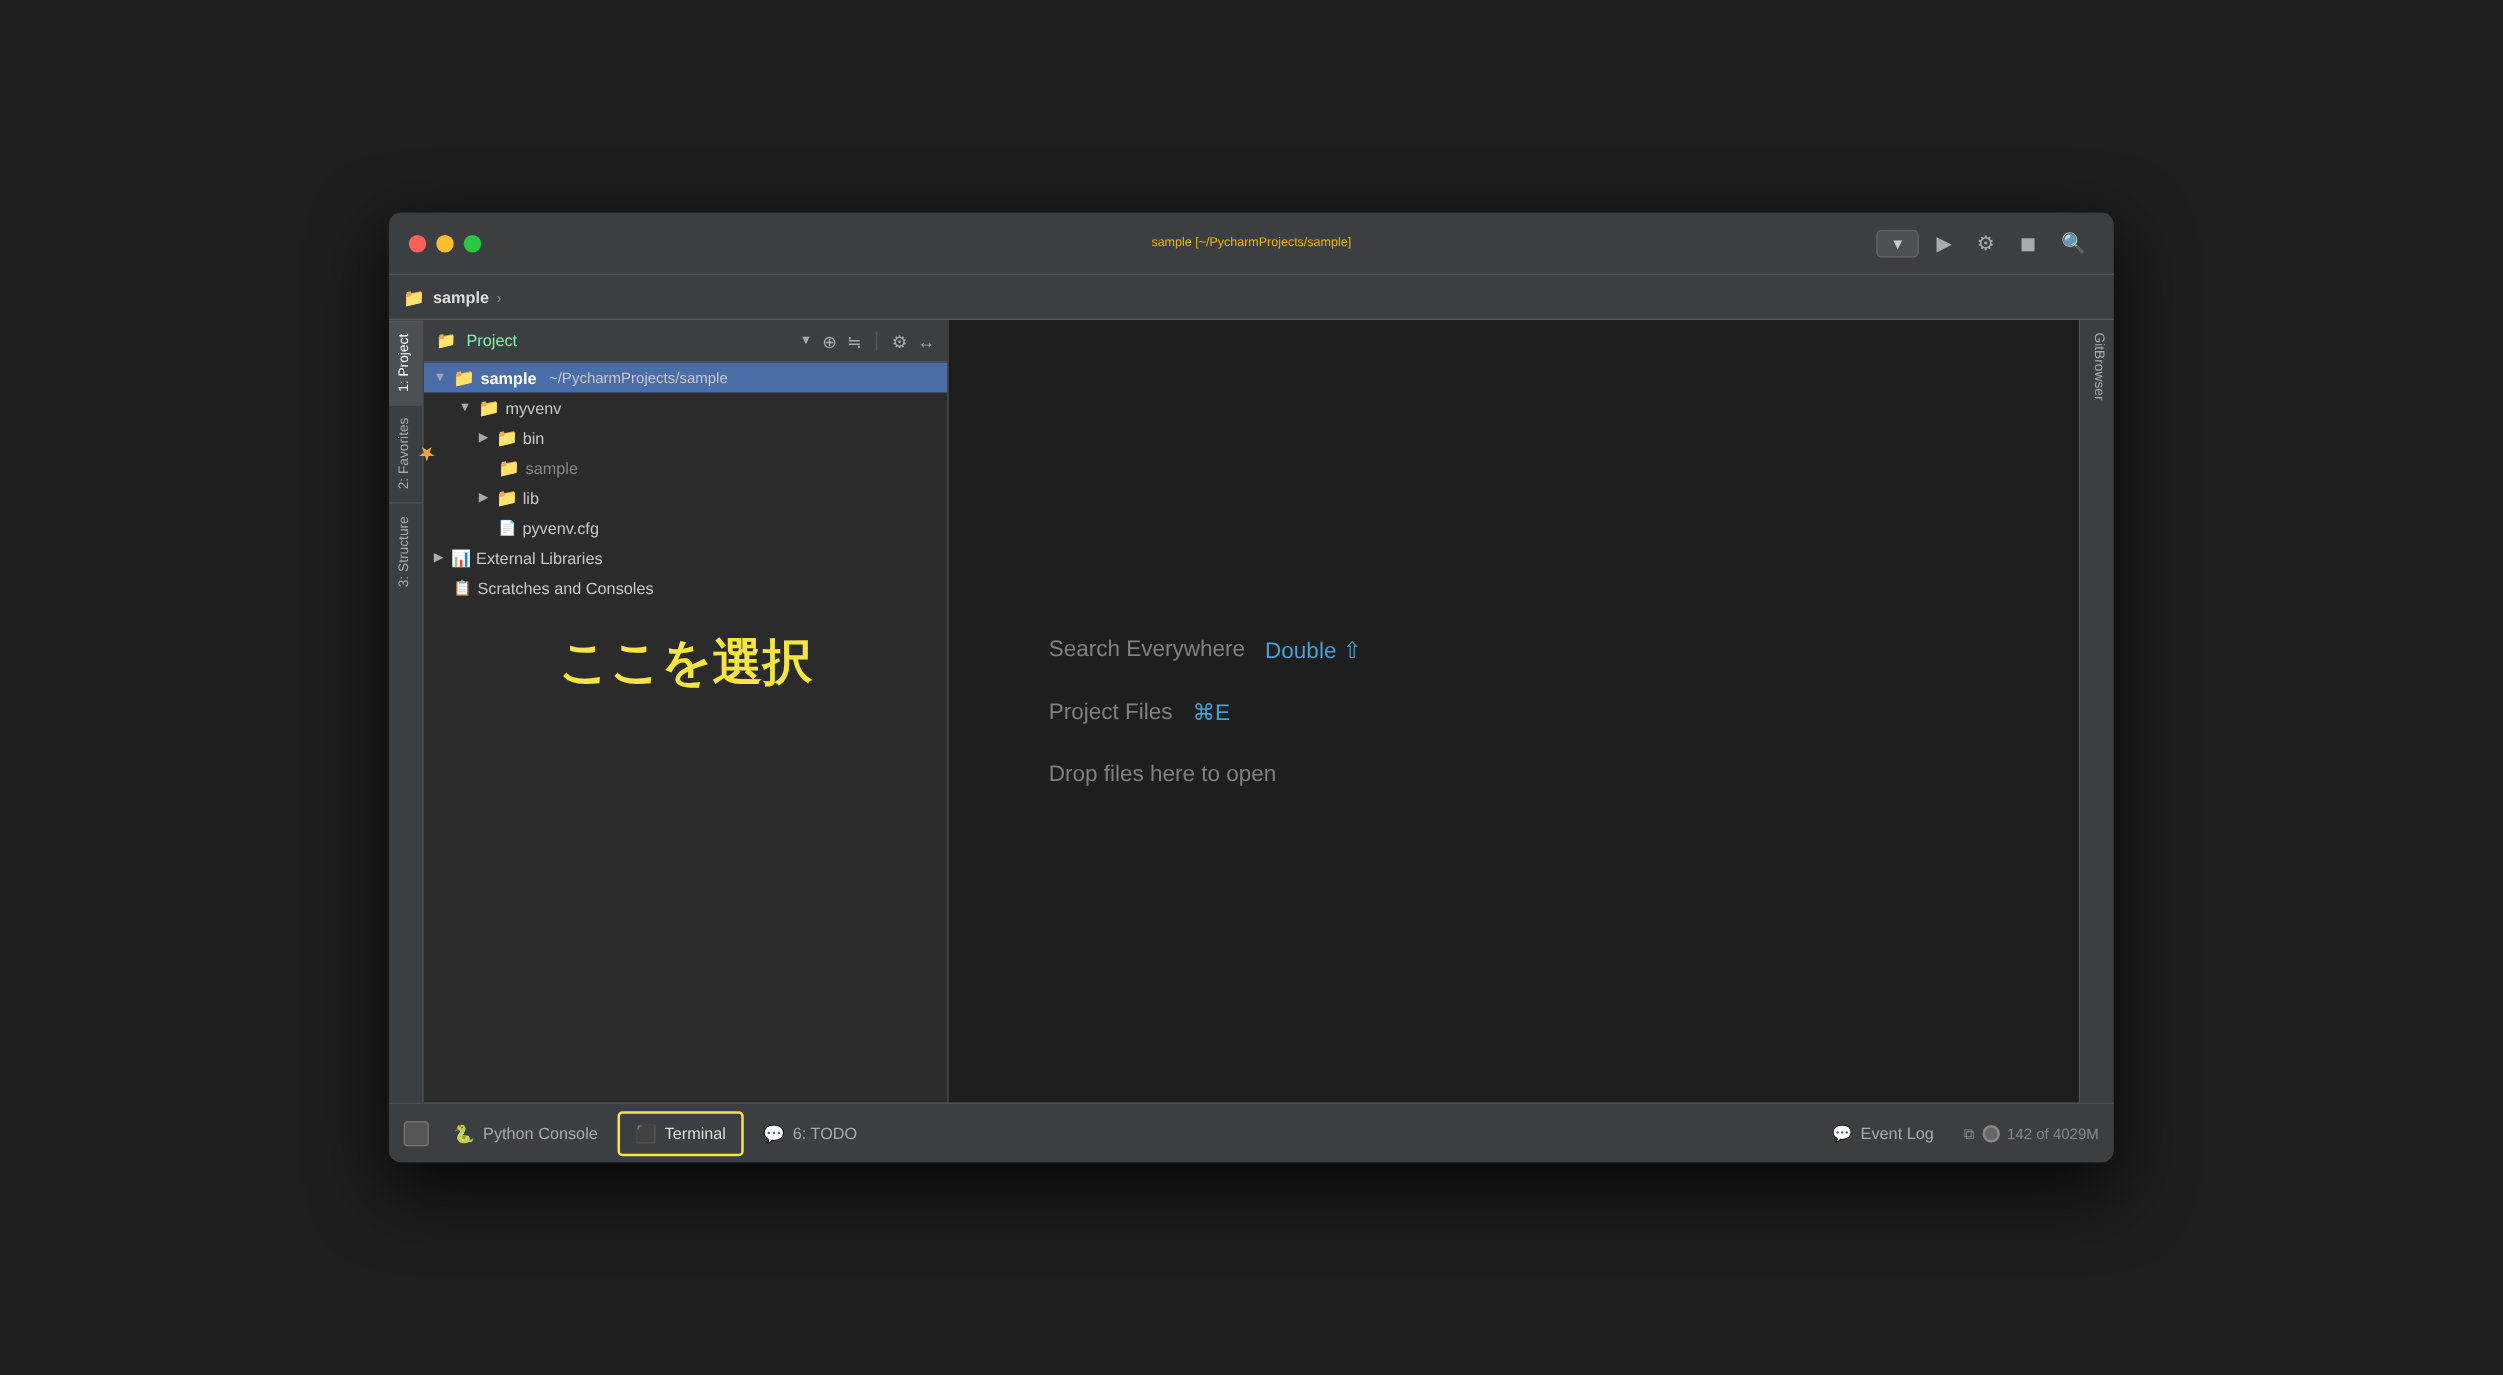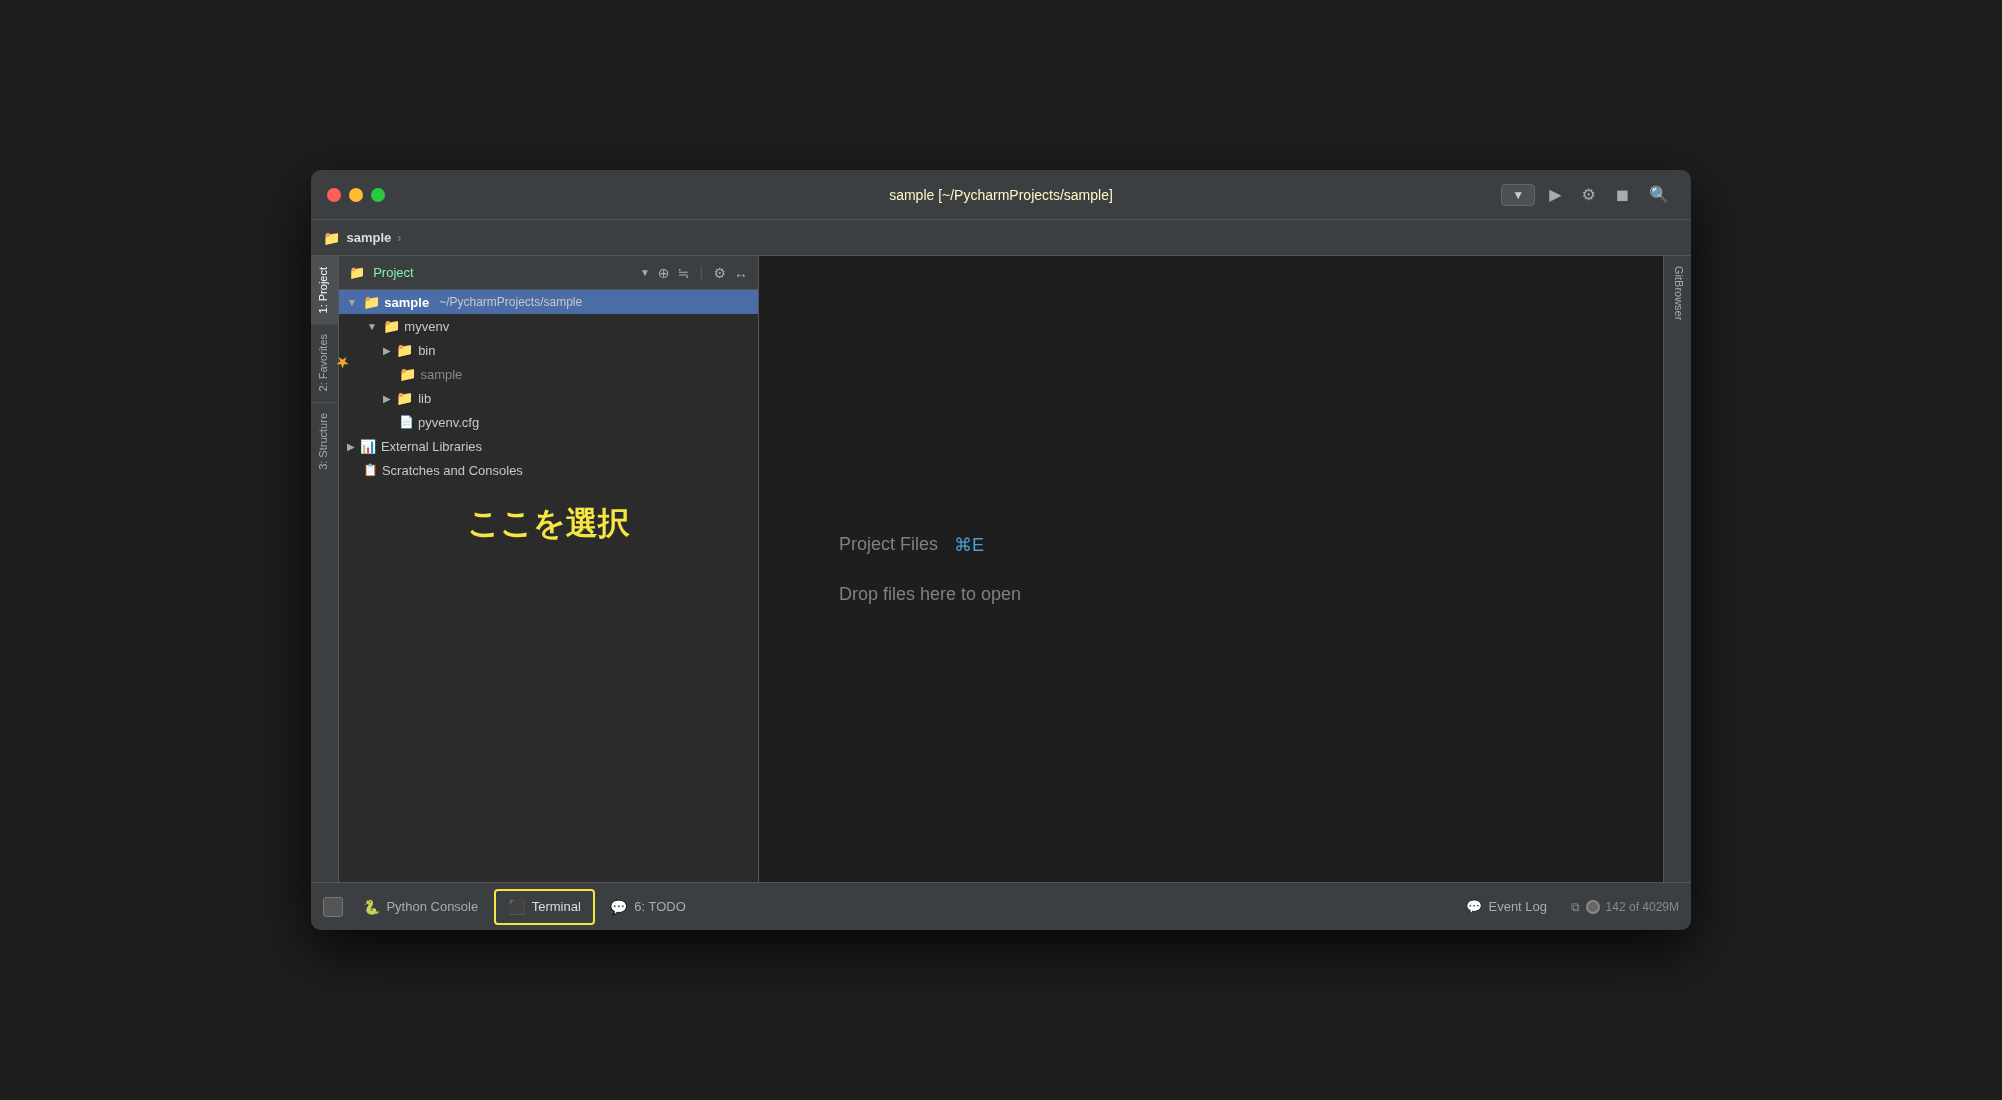--- a/index.html
+++ b/index.html
@@ -44,22 +44,22 @@
     }
     .traffic-light {
       width: 14px;
       height: 14px;
       border-radius: 50%;
     }
     .traffic-light.close { background: #ff5f57; }
     .traffic-light.minimize { background: #febc2e; }
     .traffic-light.maximize { background: #28c840; }
     .titlebar-title {
-      color: #fef9c3;
-      font-size: 14px;
+      color: #eab308;
+      font-size: 10px;
     }
     .titlebar-right {
       position: absolute;
       right: 16px;
       display: flex;
       align-items: center;
       gap: 8px;
     }
     .toolbar-btn {
       color: #aaa;
@@ -202,21 +202,21 @@
     .folder-icon { color: #6e8fcb; font-size: 14px; }
     .folder-icon-orange { color: #c87941; font-size: 14px; }
     .chevron { color: #aaa; font-size: 10px; margin-right: 2px; }
     .file-icon { color: #9aa7b0; font-size: 12px; }
     .lib-icon { color: #6e8fcb; font-size: 13px; }
     .scratch-icon { color: #9aa7b0; font-size: 12px; }
 
     
     .annotation {
       color: #f5e642;
-      font-size: 32px;
+      font-size: 40px;
       font-weight: bold;
       padding: 20px 8px;
       display: flex;
       align-items: flex-end;
       justify-content: center;
     }
 
     
     .editor-area {
       flex: 1;
@@ -437,20 +437,24 @@
         <div class="annotation">
           <span>ここを選択</span>
         </div>
 
       </div>
     </div>
 
     <div class="editor-area">
       <div class="editor-hint">
 
+        <div class="hint-row">
+          <span class="hint-text">Search Everywhere</span>
+          <span class="hint-shortcut">Double ⇧</span>
+        </div>
 
 
         <div class="hint-row">
           <span class="hint-text">Project Files</span>
           <span class="hint-shortcut">⌘E</span>
         </div>
 
 
         <div class="hint-row">
           <span class="hint-text">Drop files here to open</span>

